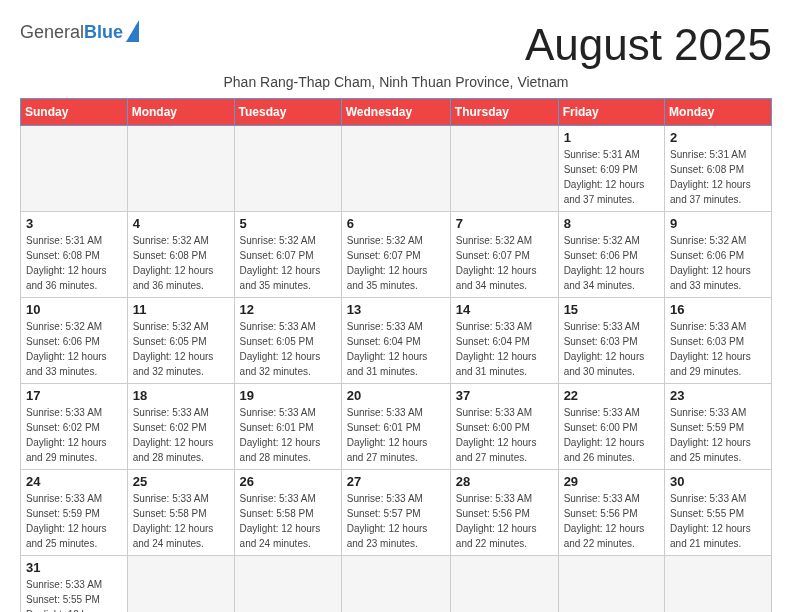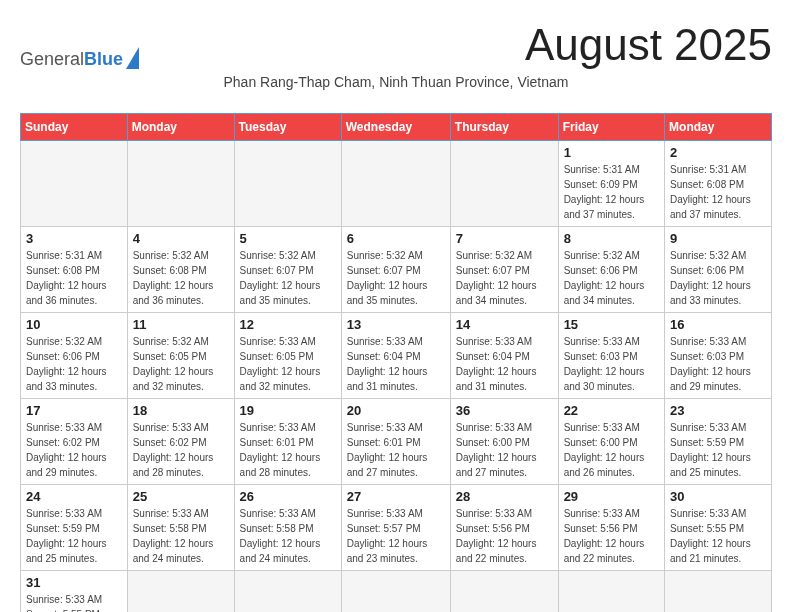--- a/index.html
+++ b/index.html
@@ -13,21 +13,20 @@
     .header-section {
       display: flex;
       align-items: flex-start;
       justify-content: space-between;
       margin-bottom: 4px;
     }
     .logo-area {
       display: flex;
       align-items: center;
       gap: 4px;
-      margin-top: 27px;
     }
     .logo-text {
       font-size: 18px;
       color: #555;
       line-height: 1.1;
     }
     .logo-text span {
       color: #2b7bc8;
       font-weight: bold;
     }
@@ -36,21 +35,21 @@
     }
     .month-title {
       font-size: 44px;
       font-weight: normal;
       color: #222;
     }
     .subtitle {
       font-size: 14px;
       color: #444;
       text-align: center;
-      margin-bottom: 23px;
+      margin-bottom: 8px;
     }
     .calendar-table {
       width: 100%;
       border-collapse: collapse;
       font-size: 11px;
     }
     .calendar-table th {
       background: #ef4444;
       color: #fff;
       padding: 6px 4px;
@@ -246,21 +245,21 @@
 Sunset: 6:01 PM
 Daylight: 12 hours and 28 minutes.</div>
           </td>
           <td>
             <span class="day-number">20</span>
             <div class="day-info">Sunrise: 5:33 AM
 Sunset: 6:01 PM
 Daylight: 12 hours and 27 minutes.</div>
           </td>
           <td>
-            <span class="day-number">36</span>
+            <span class="day-number">37</span>
             <div class="day-info">Sunrise: 5:33 AM
 Sunset: 6:00 PM
 Daylight: 12 hours and 27 minutes.</div>
           </td>
           <td>
             <span class="day-number">22</span>
             <div class="day-info">Sunrise: 5:33 AM
 Sunset: 6:00 PM
 Daylight: 12 hours and 26 minutes.</div>
           </td>

